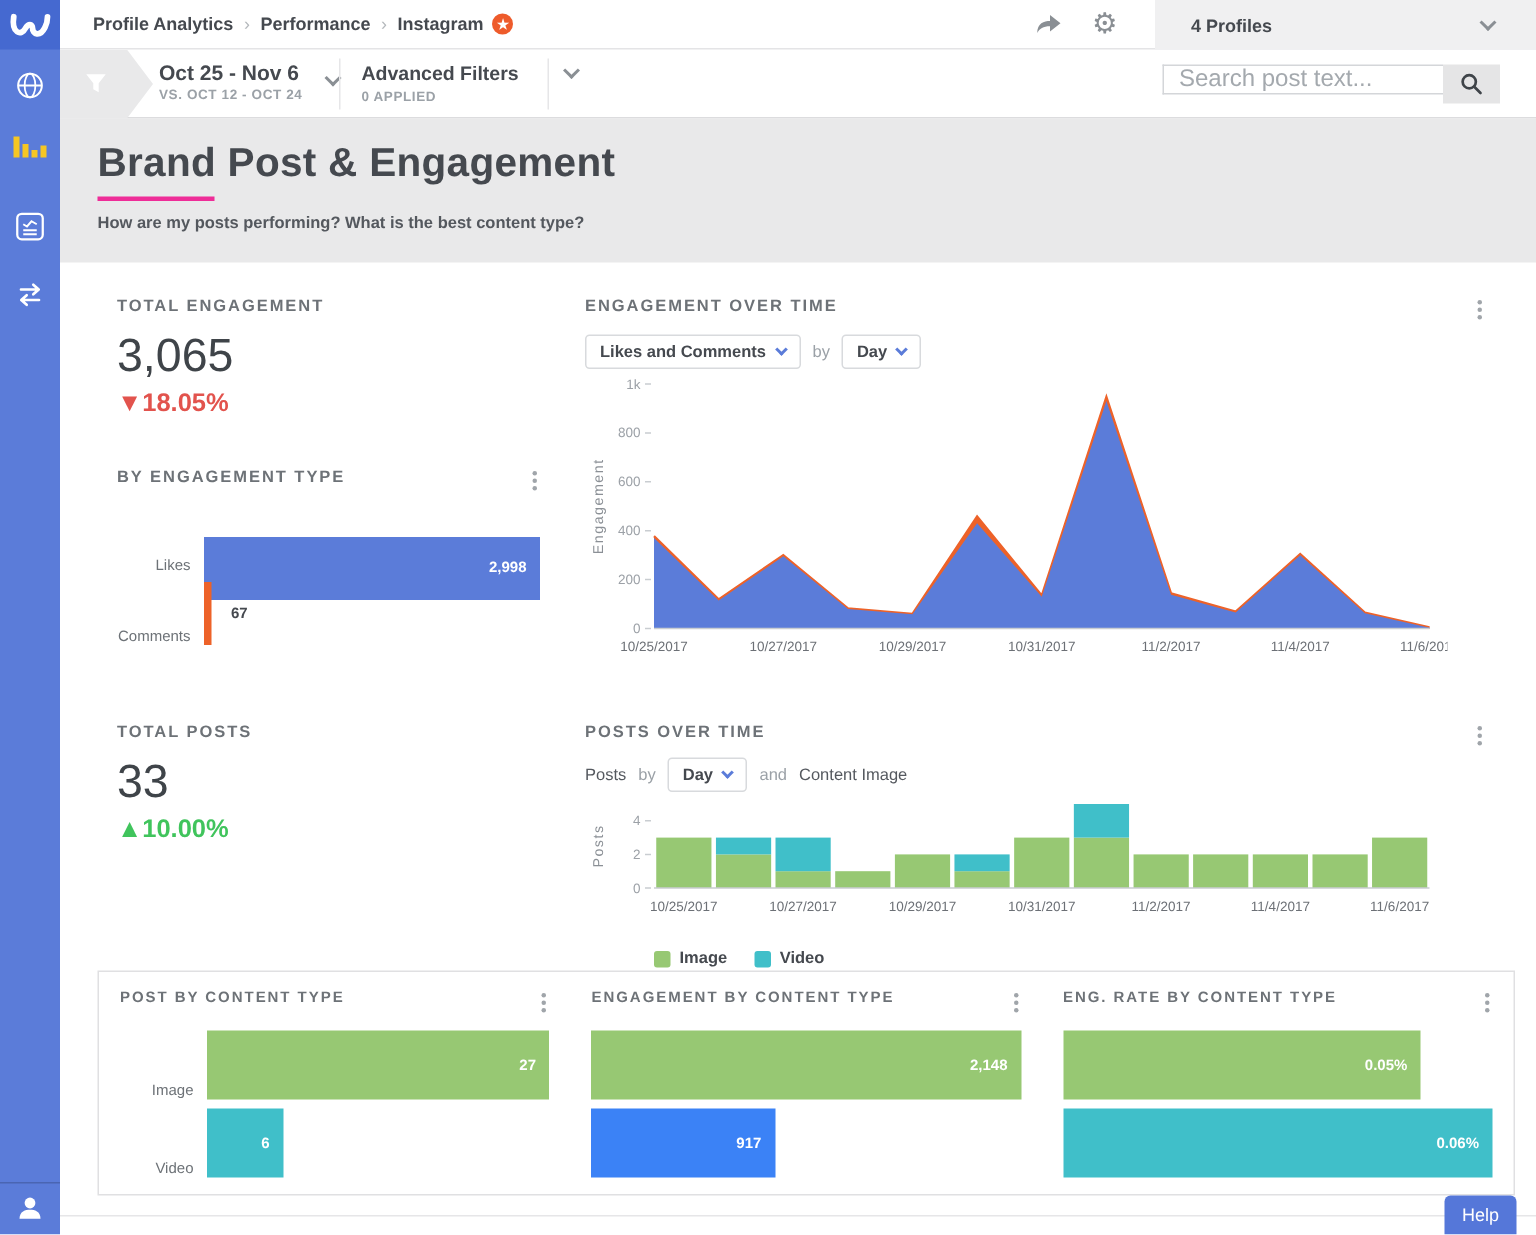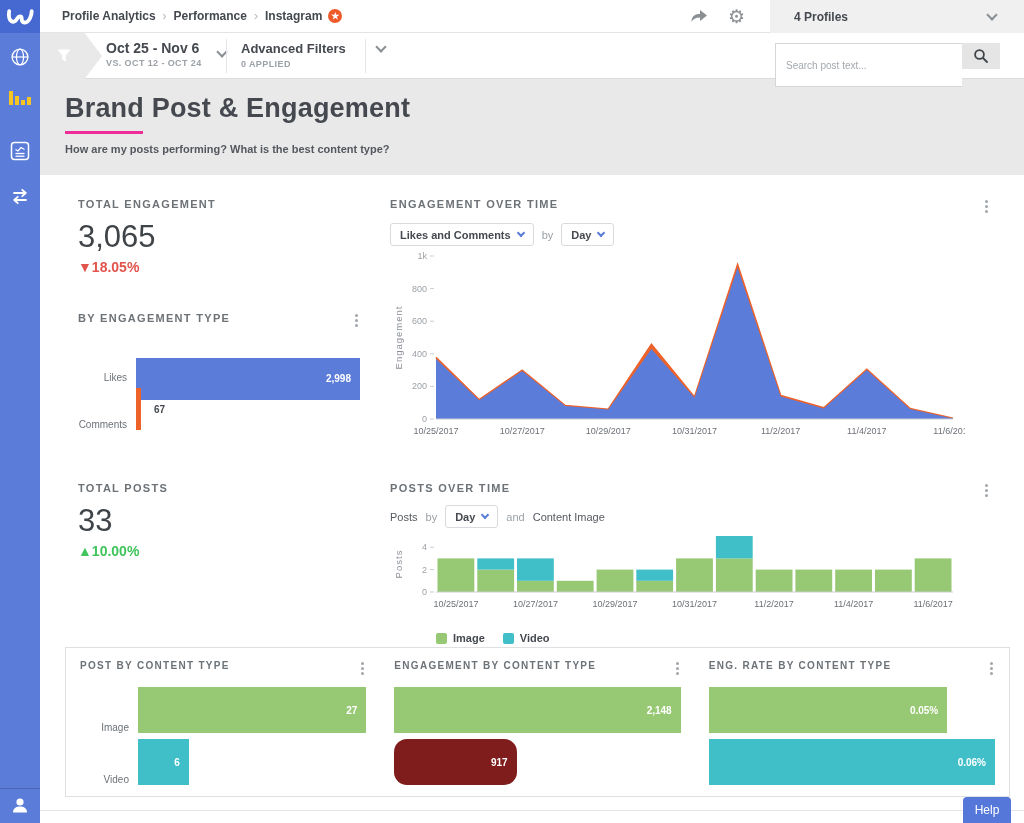--- a/index.html
+++ b/index.html
@@ -34,34 +34,34 @@
     clip-path:polygon(0 0,72% 0,100% 50%,72% 100%,0 100%); display:flex; align-items:center; cursor:pointer; }
   .funnel-tab svg { margin-left:14px; }
   .date-group { position:absolute; left:66px; top:7px; display:flex; align-items:center; cursor:pointer; }
   .date-lines .l1 { font-size:14px; font-weight:bold; color:#45494f; }
   .date-lines .l2 { font-size:9px; font-weight:bold; color:#9ba1a7; letter-spacing:0.4px; margin-top:2px; }
   .vdiv { position:absolute; top:6px; height:34px; width:1px; background:#e6e6e8; }
   .adv-group { position:absolute; left:201px; top:8px; cursor:pointer; }
   .adv-row { display:flex; align-items:center; font-size:13px; font-weight:bold; color:#45494f;gap:17px; }
   .adv-applied { font-size:9px; font-weight:bold; color:#9ba1a7; letter-spacing:0.4px; margin-top:3px; }
   .search-group { position:absolute; left:735px; top:10px; display:flex; }
-  .search-input { width:187px; height:44px; border:1px solid #d4d6d9; border-right:none; padding:0 10px; font-size:10px; color:#45494f; outline:none; font-family:"Liberation Sans",sans-serif; }
+  .search-input { width:187px; height:20px; border:1px solid #d4d6d9; border-right:none; padding:0 10px; font-size:16px; color:#45494f; outline:none; font-family:"Liberation Sans",sans-serif; }
   .search-input::placeholder { color:#a4a9ae; }
   .search-btn { width:38px; height:26px; background:#e5e5e6; border:none; display:flex; align-items:center; justify-content:center; cursor:pointer; }
 
   
   .page-header { position:absolute; left:40px; top:79px; width:984px; height:96px; background:#e9e9ea; padding:14px 0 0 25px; }
   .page-title { font-size:27px; font-weight:600; color:#45494f; letter-spacing:0.2px; }
   .title-underline { width:78px; height:3px; background:#ee2d98; margin-top:7px; }
   .page-subtitle { font-size:11px; font-weight:bold; color:#54585e; margin-top:9px; }
 
   
   .sec-label { font-size:11px; font-weight:bold; letter-spacing:1.3px; color:#6d7277; }
   .big-num { font-size:31px; font-weight:500; color:#3f4449; margin-top:9px; }
-  .delta { font-size:14px; font-weight:bold; margin-top:4px; }
+  .delta { font-size:17px; font-weight:bold; margin-top:4px; }
   .delta.down { color:#e2534d; }
   .delta.up { color:#40c45c; }
   .kebab { display:flex; flex-direction:column; gap:2px; cursor:pointer; padding:2px; }
   .kebab i { width:3px; height:3px; border-radius:50%; background:#a0a5aa; }
   .chev { display:inline-block; width:6px; height:6px; border-right:2px solid #5b7cd9; border-bottom:2px solid #5b7cd9; transform:rotate(45deg); margin-top:-4px; }
   .chev.gray { border-color:#8a8f94; }
   .chev.big { width:8px; height:8px; }
   .select-btn { display:inline-flex; align-items:center; gap:7px; background:#fff; border:1px solid #d8dadd; border-radius:3px; padding:0 9px; height:23px; font-size:11px; font-weight:bold; color:#45494f; cursor:pointer; }
   .ctl-word { font-size:11px; color:#9ba1a7; }
   .ctl-word.dark { color:#55595f; }
@@ -399,21 +399,21 @@
     <div class="hbar-chart">
         <div class="hbar-row">
           <div class="hbar-track">
             <div class="hbar-bar" style="width: 100%; background: rgb(151, 200, 115);">
               <span class="hbar-val">2,148</span>
             </div>
           </div>
         </div>
         <div class="hbar-row">
           <div class="hbar-track">
-            <div class="hbar-bar" style="width: 42.6909%; background: #7f1d1d; border-radius: 13px;">
+            <div class="hbar-bar" style="width: 42.6909%; background: #3b82f6;">
               <span class="hbar-val">917</span>
             </div>
           </div>
         </div>
       </div>
   </div>
   <div class="ct-col">
     <div class="sec-head">
       <div class="sec-label" style="font-size:10px">ENG. RATE BY CONTENT TYPE</div>
       <div class="kebab">

